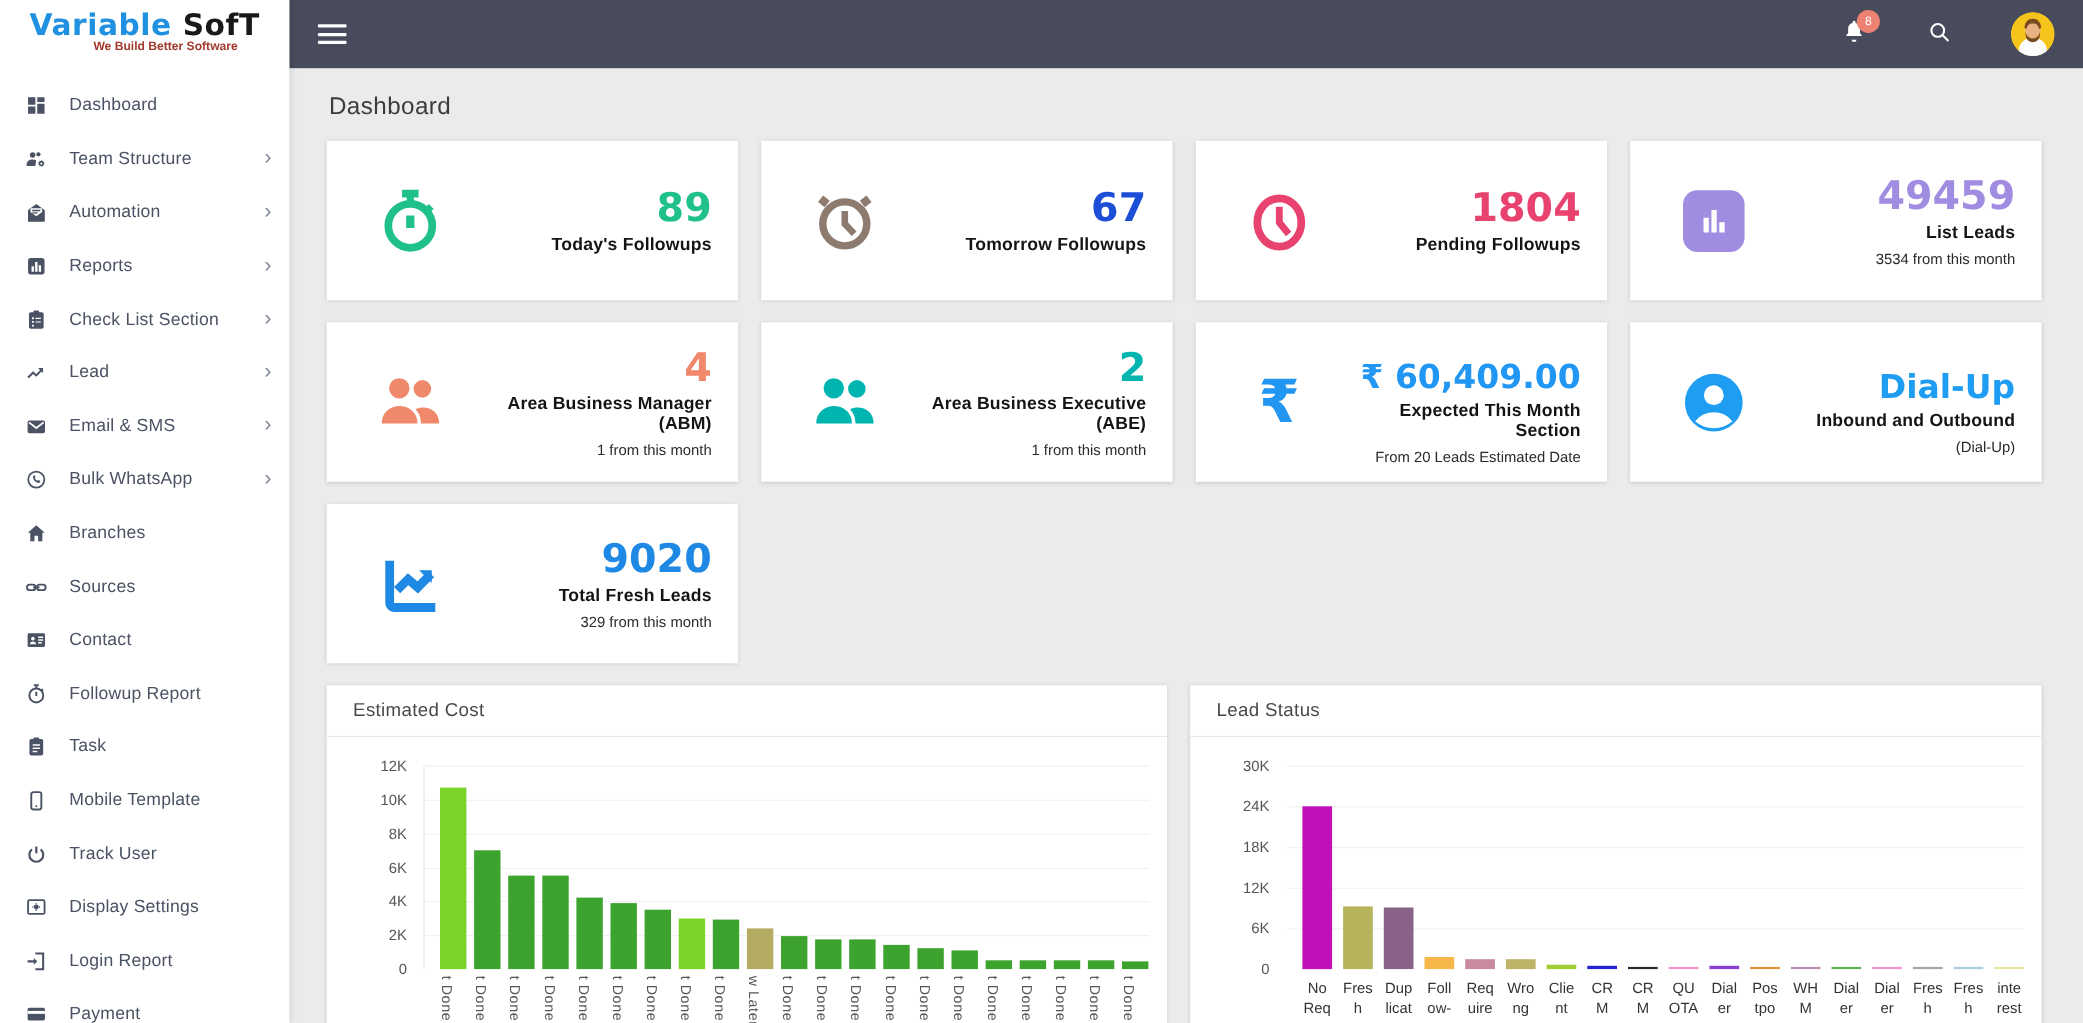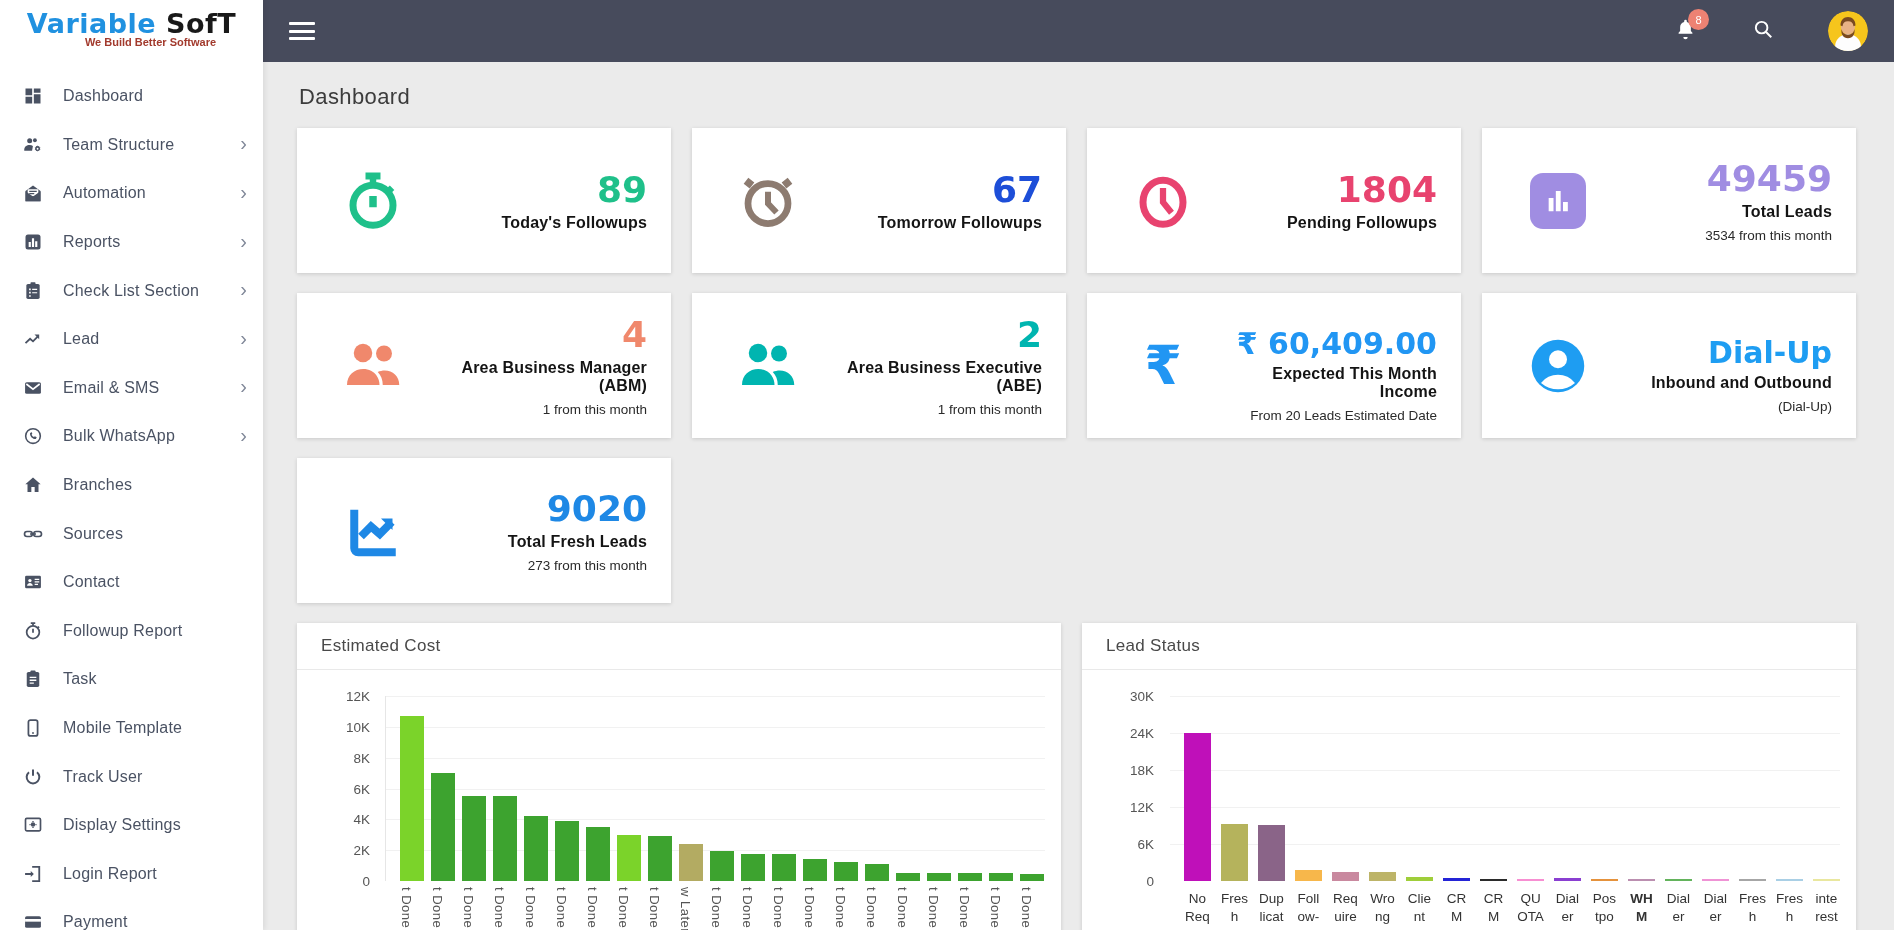--- a/index.html
+++ b/index.html
@@ -351,21 +351,21 @@
       <article class="card">
         <div class="card-icon">
           <span class="icon-badge" style="background:#a08de2">
             <svg viewBox="0 0 24 24" width="40" height="40" fill="currentColor">
               <path fill="#fff" d="M6.4 10.2h2.9v8H6.4zM10.7 6h2.9v12.2h-2.9zM15 12.6h2.9v5.6H15z"></path>
             </svg>
           </span>
         </div>
         <div class="card-body">
           <div class="card-value" style="color:#a08de2">49459</div>
-          <div class="card-label">Total Leads</div>
+          <div class="card-label">List Leads</div>
           <div class="card-sub">3534 from this month</div>
         </div>
       </article>
       <article class="card">
         <div class="card-icon">
           <span style="color:#f0886c;display:flex">
             <svg viewBox="0 0 24 24" width="60" height="60" fill="currentColor">
               <circle cx="8" cy="6.8" r="3.7"></circle>
               <circle cx="16.4" cy="7" r="3.2"></circle>
               <path d="M1.6 19.6c0-4 3-6.4 6.5-6.4 2.3 0 4.2 1 5.3 2.6.8 1.1 1.2 2.4 1.2 3.8z"></path>
@@ -395,21 +395,21 @@
           <div class="card-label">Area Business Executive (ABE)</div>
           <div class="card-sub">1 from this month</div>
         </div>
       </article>
       <article class="card">
         <div class="card-icon">
           <span class="rupee-glyph" style="color:#2196f3">₹</span>
         </div>
         <div class="card-body">
           <div class="card-value sm" style="color:#2196f3">₹ 60,409.00</div>
-          <div class="card-label">Expected This Month Income</div>
+          <div class="card-label">Expected This Month Section</div>
           <div class="card-sub">From 20 Leads Estimated Date</div>
         </div>
       </article>
       <article class="card">
         <div class="card-icon">
           <span style="color:#1e9df2;display:flex">
             <svg viewBox="0 0 24 24" width="60" height="60" fill="currentColor">
               <circle cx="12" cy="12" r="10.5"></circle>
               <circle cx="12" cy="9.3" r="3.6" fill="#fff"></circle>
               <path d="M5.2 18.8a8.6 8.6 0 0 1 13.6 0 10.4 10.4 0 0 1-13.6 0z" fill="#fff"></path>
@@ -428,21 +428,21 @@
             <svg viewBox="0 0 24 24" width="60" height="60" fill="currentColor">
               <path d="M4.5 3.5v15.4c0 .9.7 1.6 1.6 1.6h15" fill="none" stroke="currentColor" stroke-width="3.2"></path>
               <path d="M7.2 14.2l4-4 3.5 3 4.8-4.8" fill="none" stroke="currentColor" stroke-width="3.2"></path>
               <path d="M15.2 7h4.6v4.6z"></path>
             </svg>
           </span>
         </div>
         <div class="card-body">
           <div class="card-value" style="color:#1e88e5">9020</div>
           <div class="card-label">Total Fresh Leads</div>
-          <div class="card-sub">273 from this month</div>
+          <div class="card-sub">329 from this month</div>
         </div>
       </article>
     </section>
 
   <section class="charts-grid">
     <div class="panel">
       <div class="panel-header">Estimated Cost</div>
       <div class="chart-wrap" id="chart-0">
           <div class="chart axis-line">
             <div class="gridline" style="top: 0px;"></div>
@@ -561,21 +561,21 @@
             <div class="xl xl-h" style="width: 27px;">CR
 M</div>
             <div class="xl xl-h" style="width: 27px;">CR
 M</div>
             <div class="xl xl-h" style="width: 27px; text-align: center;">QU
 OTA</div>
             <div class="xl xl-h" style="width: 27px;">Dial
 er</div>
             <div class="xl xl-h" style="width: 27px;">Pos
 tpo</div>
-            <div class="xl xl-h" style="width: 27px; font-weight: bold;">WH
+            <div class="xl xl-h" style="width: 27px;">WH
 M</div>
             <div class="xl xl-h" style="width: 27px;">Dial
 er</div>
             <div class="xl xl-h" style="width: 27px;">Dial
 er</div>
             <div class="xl xl-h" style="width: 27px;">Fres
 h</div>
             <div class="xl xl-h" style="width: 27px;">Fres
 h</div>
             <div class="xl xl-h" style="width: 27px;">inte

